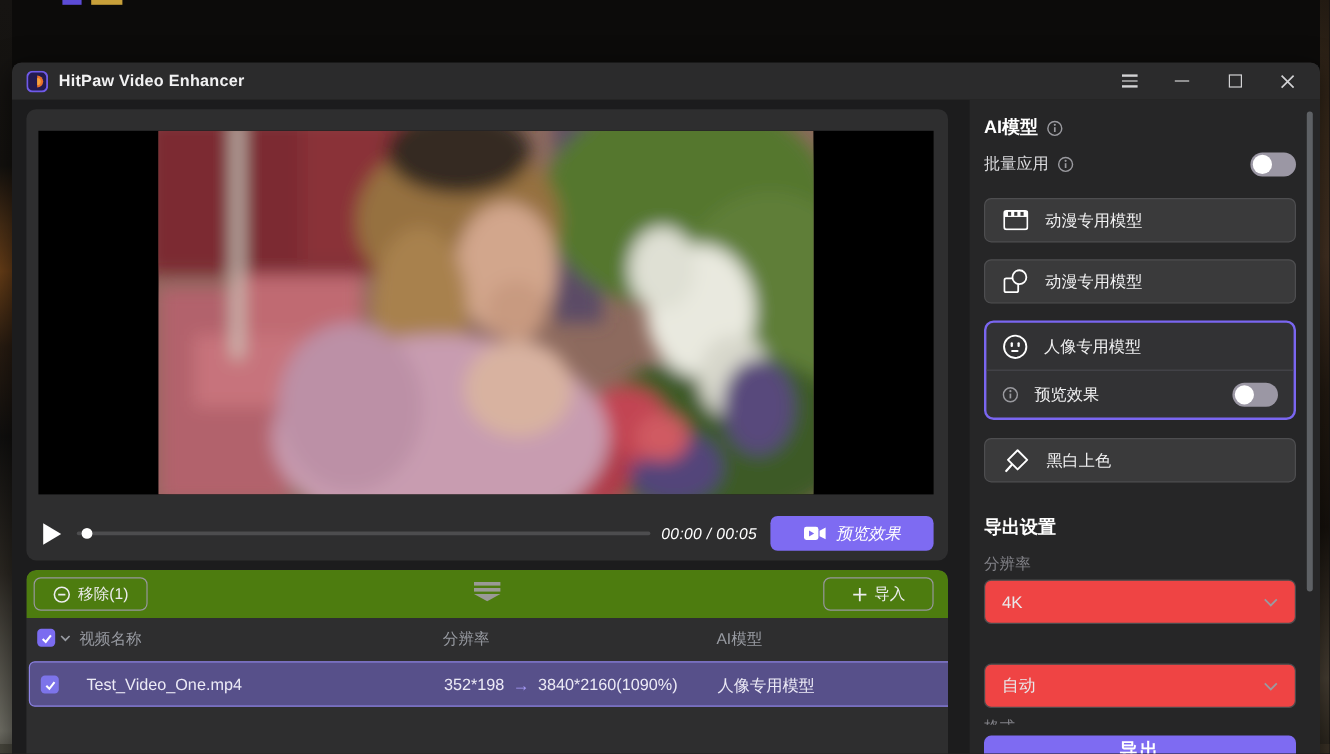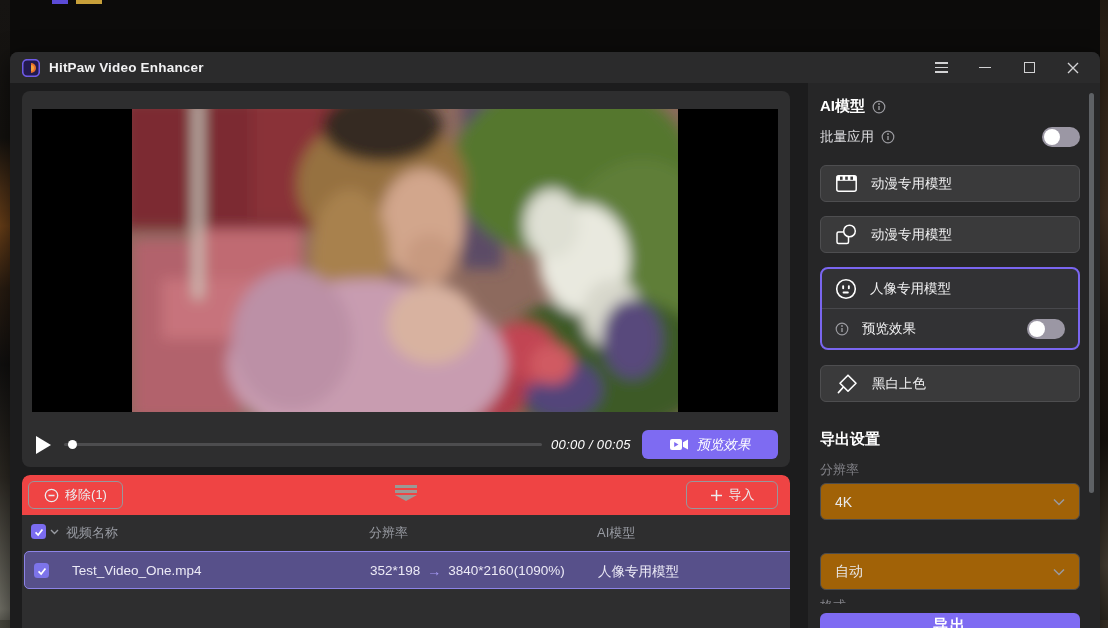--- a/index.html
+++ b/index.html
@@ -48,21 +48,21 @@
   
   .play-btn{position:absolute;left:14px;top:345px;width:0;height:0;
     border-left:15px solid #fff;border-top:9px solid transparent;border-bottom:9px solid transparent;}
   .seek-track{position:absolute;left:42px;top:352px;width:478px;height:3px;background:#4d4d4f;border-radius:2px;}
   .seek-knob{position:absolute;left:4px;top:-3px;width:9px;height:9px;border-radius:50%;background:#fff;}
   .time-label{position:absolute;left:521px;top:346px;width:96px;text-align:center;font-size:13px;color:#fff;letter-spacing:.3px;}
   .preview-button{position:absolute;left:620px;top:339px;width:136px;height:29px;background:#7e6bf2;border-radius:6px;
     display:flex;align-items:center;justify-content:center;gap:8px;color:#fff;font-size:13.5px;cursor:pointer;}
 
   
-  .toolbar-band{position:absolute;left:0;top:0;width:100%;height:40px;background:#ef4444;border-radius:8px 8px 0 0;}
+  .toolbar-band{position:absolute;left:0;top:0;width:100%;height:40px;background:#4d7c0f;border-radius:8px 8px 0 0;}
   .tool-btn{position:absolute;top:6px;height:28px;border:1px solid #97979c;border-radius:6px;background:transparent;
     display:flex;align-items:center;justify-content:center;gap:6px;color:#ececee;font-size:13px;cursor:pointer;}
   .remove-btn{left:6px;width:95px;}
   .import-btn{left:664px;width:92px;}
   .drag-handle{position:absolute;left:369px;top:10px;width:30px;height:20px;display:flex;flex-direction:column;align-items:center;gap:2.5px;cursor:pointer;}
   .drag-handle .bar{width:22px;height:2.5px;background:#9a9a96;}
   .drag-handle .tri{width:0;height:0;border-left:11px solid transparent;border-right:11px solid transparent;border-top:6px solid #9a9a96;}
 
   .checkbox{width:15px;height:15px;border-radius:3.5px;background:#7b6cf0;display:flex;align-items:center;justify-content:center;flex:0 0 auto;}
   .table-header{position:absolute;left:0;top:42px;width:100%;height:30px;font-size:13px;color:#989ba2;}
@@ -95,21 +95,21 @@
   .mb1{top:82px;} .mb2{top:133px;align-items:center;} .mb4{top:282px;}
 
   .model-card{top:184px;height:83px;border:2px solid #7a66f0;border-radius:8px;background:#323234;overflow:hidden;cursor:pointer;}
   .card-row{height:39px;display:flex;align-items:center;gap:13px;padding:0 13px;color:#f0f0f1;font-size:13.5px;}
   .card-divider{height:1px;background:#48484c;margin:0;}
 
   .export-header{top:347px;}
   .field-label{font-size:13px;color:#828288;}
   .res-label{top:378px;}
   .bit-label{top:448px;}
-  .dropdown{height:37px;background:#a16207;border:1px solid #4c4c4e;border-radius:6px;
+  .dropdown{height:37px;background:#ef4444;border:1px solid #4c4c4e;border-radius:6px;
     display:flex;align-items:center;justify-content:space-between;padding:0 14px;color:#e8e8ea;font-size:14px;cursor:pointer;}
   .dd1{top:400px;} .dd2{top:470px;}
   .clipped-label{top:514px;height:7px;overflow:hidden;font-size:13px;color:#828288;}
   .export-button{top:530px;height:24px;background:#7e6bf2;border-radius:6px;display:flex;align-items:center;justify-content:center;
     color:#fff;font-size:15px;font-weight:bold;letter-spacing:2px;cursor:pointer;}
   .sb-scrollbar{position:absolute;right:6px;top:10px;width:5px;height:400px;border-radius:2.5px;background:#5e6165;cursor:pointer;}
 
   svg{display:block;}
 </style>
 </head>

